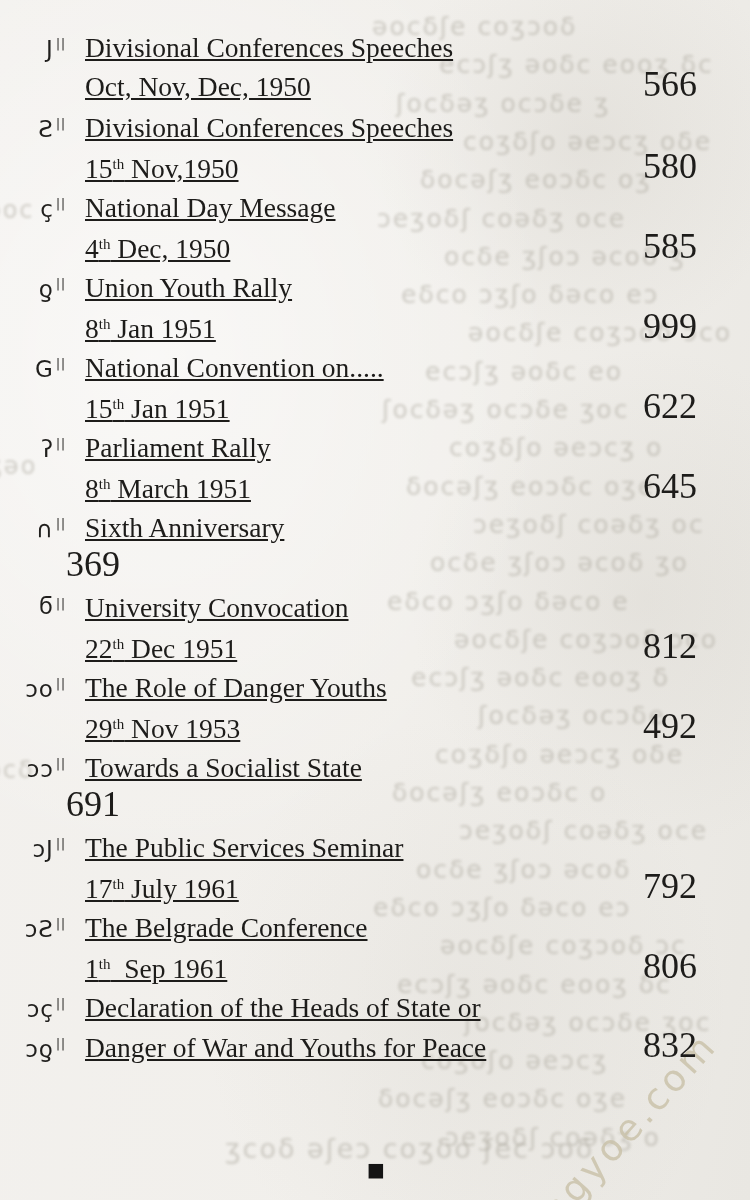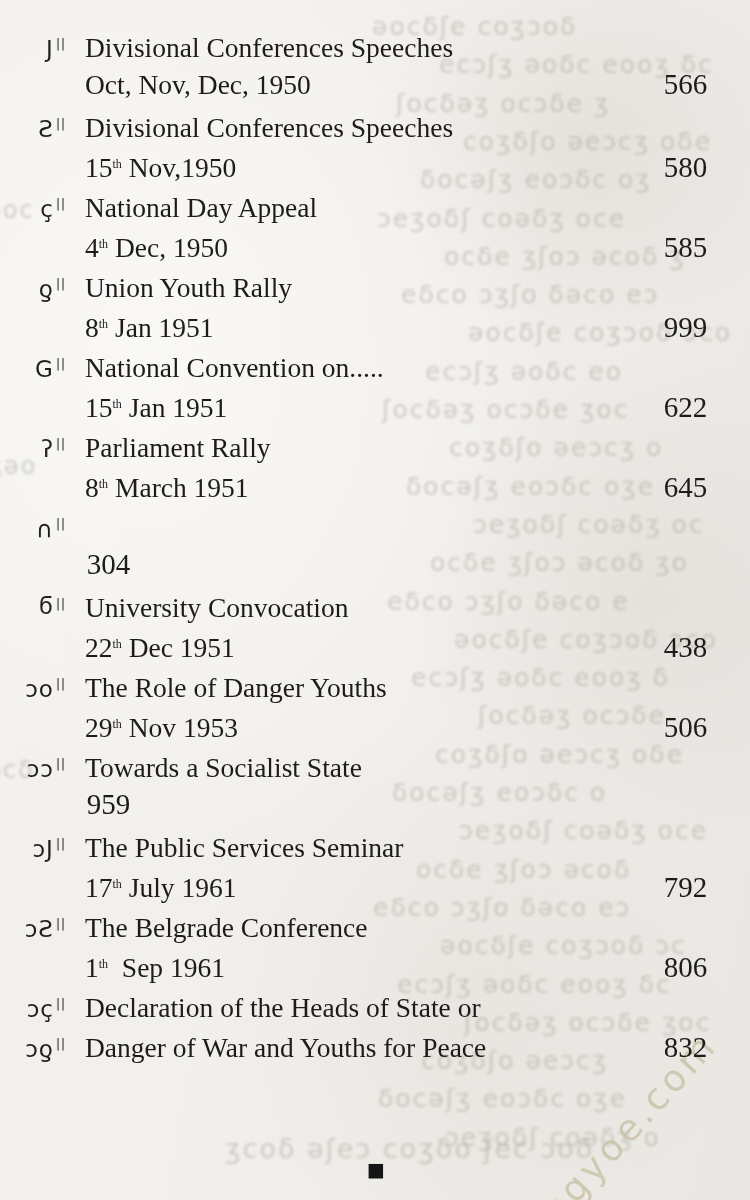--- a/index.html
+++ b/index.html
@@ -26,23 +26,23 @@
   }
   .toc{position:absolute;z-index:3;top:24px;left:0;right:0;}
   .row{display:flex;align-items:baseline;height:40px;line-height:40px;padding-right:22px;}
   .num{
     width:66px;text-align:right;font-family:"DejaVu Sans",sans-serif;
     font-size:23px;letter-spacing:1px;white-space:nowrap;color:#201f1d;
   }
   .numglyph{display:inline-block;}
   .flipy{transform:scaleY(-1);}
   .smark{font-size:12px;vertical-align:9px;letter-spacing:1px;margin-left:2px;}
-  .text{flex:1;margin-left:19px;font-size:27.5px;white-space:nowrap;}
-  .sup{font-size:12px;vertical-align:9px;}
-  .pagenum{width:85px;text-align:center;font-size:29px;}
+  .text{flex:1;margin-left:19px;font-size:27.5px;white-space:nowrap;text-decoration:underline;}
+  .sup{font-size:15px;vertical-align:9px;}
+  .pagenum{width:85px;text-align:left;font-size:36px;}
   .endmark{
     position:absolute;z-index:3;left:367px;top:1158px;
     font-size:19px;line-height:22px;color:#141414;font-family:"DejaVu Sans",sans-serif;
   }
 </style>
 </head>
 <body>
 
 <div class="page">
   <div class="ghost-layer" id="ghosts">
@@ -103,21 +103,21 @@
         </div>
         <div class="row">
           <span class="num"></span>
           <span class="text">15<span class="sup">th</span> Nov,1950</span>
           <span class="pagenum">580</span>
         </div>
       </div>
       <div class="item">
         <div class="row">
           <span class="num" aria-label="၄။"><span class="numglyph">ç</span><span class="smark">||</span></span>
-          <span class="text">National Day Appeal</span>
+          <span class="text">National Day Message</span>
           <span class="pagenum"></span>
         </div>
         <div class="row">
           <span class="num"></span>
           <span class="text">4<span class="sup">th</span> Dec, 1950</span>
           <span class="pagenum">585</span>
         </div>
       </div>
       <div class="item">
         <div class="row">
@@ -151,60 +151,61 @@
         </div>
         <div class="row">
           <span class="num"></span>
           <span class="text">8<span class="sup">th</span> March 1951</span>
           <span class="pagenum">645</span>
         </div>
       </div>
       <div class="item">
         <div class="row">
           <span class="num" aria-label="၈။"><span class="numglyph">∩</span><span class="smark">||</span></span>
-          <span class="pagenum"></span>
-        </div>
-        <div class="row">
-          <span class="num"></span>
-          <span class="pagenum">304</span>
+          <span class="text">Sixth Anniversary</span>
+          <span class="pagenum"></span>
+        </div>
+        <div class="row">
+          <span class="num"></span>
+          <span class="pagenum">369</span>
         </div>
       </div>
       <div class="item">
         <div class="row">
           <span class="num" aria-label="၉။"><span class="numglyph flipy">ϱ</span><span class="smark">||</span></span>
           <span class="text">University Convocation</span>
           <span class="pagenum"></span>
         </div>
         <div class="row">
           <span class="num"></span>
           <span class="text">22<span class="sup">th</span> Dec 1951</span>
-          <span class="pagenum">438</span>
+          <span class="pagenum">812</span>
         </div>
       </div>
       <div class="item">
         <div class="row">
           <span class="num" aria-label="၁၀။"><span class="numglyph">ɔo</span><span class="smark">||</span></span>
           <span class="text">The Role of Danger Youths</span>
           <span class="pagenum"></span>
         </div>
         <div class="row">
           <span class="num"></span>
           <span class="text">29<span class="sup">th</span> Nov 1953</span>
-          <span class="pagenum">506</span>
+          <span class="pagenum">492</span>
         </div>
       </div>
       <div class="item">
         <div class="row">
           <span class="num" aria-label="၁၁။"><span class="numglyph">ɔɔ</span><span class="smark">||</span></span>
           <span class="text">Towards a Socialist State</span>
           <span class="pagenum"></span>
         </div>
         <div class="row">
           <span class="num"></span>
-          <span class="pagenum">959</span>
+          <span class="pagenum">691</span>
         </div>
       </div>
       <div class="item">
         <div class="row">
           <span class="num" aria-label="၁၂။"><span class="numglyph">ɔJ</span><span class="smark">||</span></span>
           <span class="text">The Public Services Seminar</span>
           <span class="pagenum"></span>
         </div>
         <div class="row">
           <span class="num"></span>

